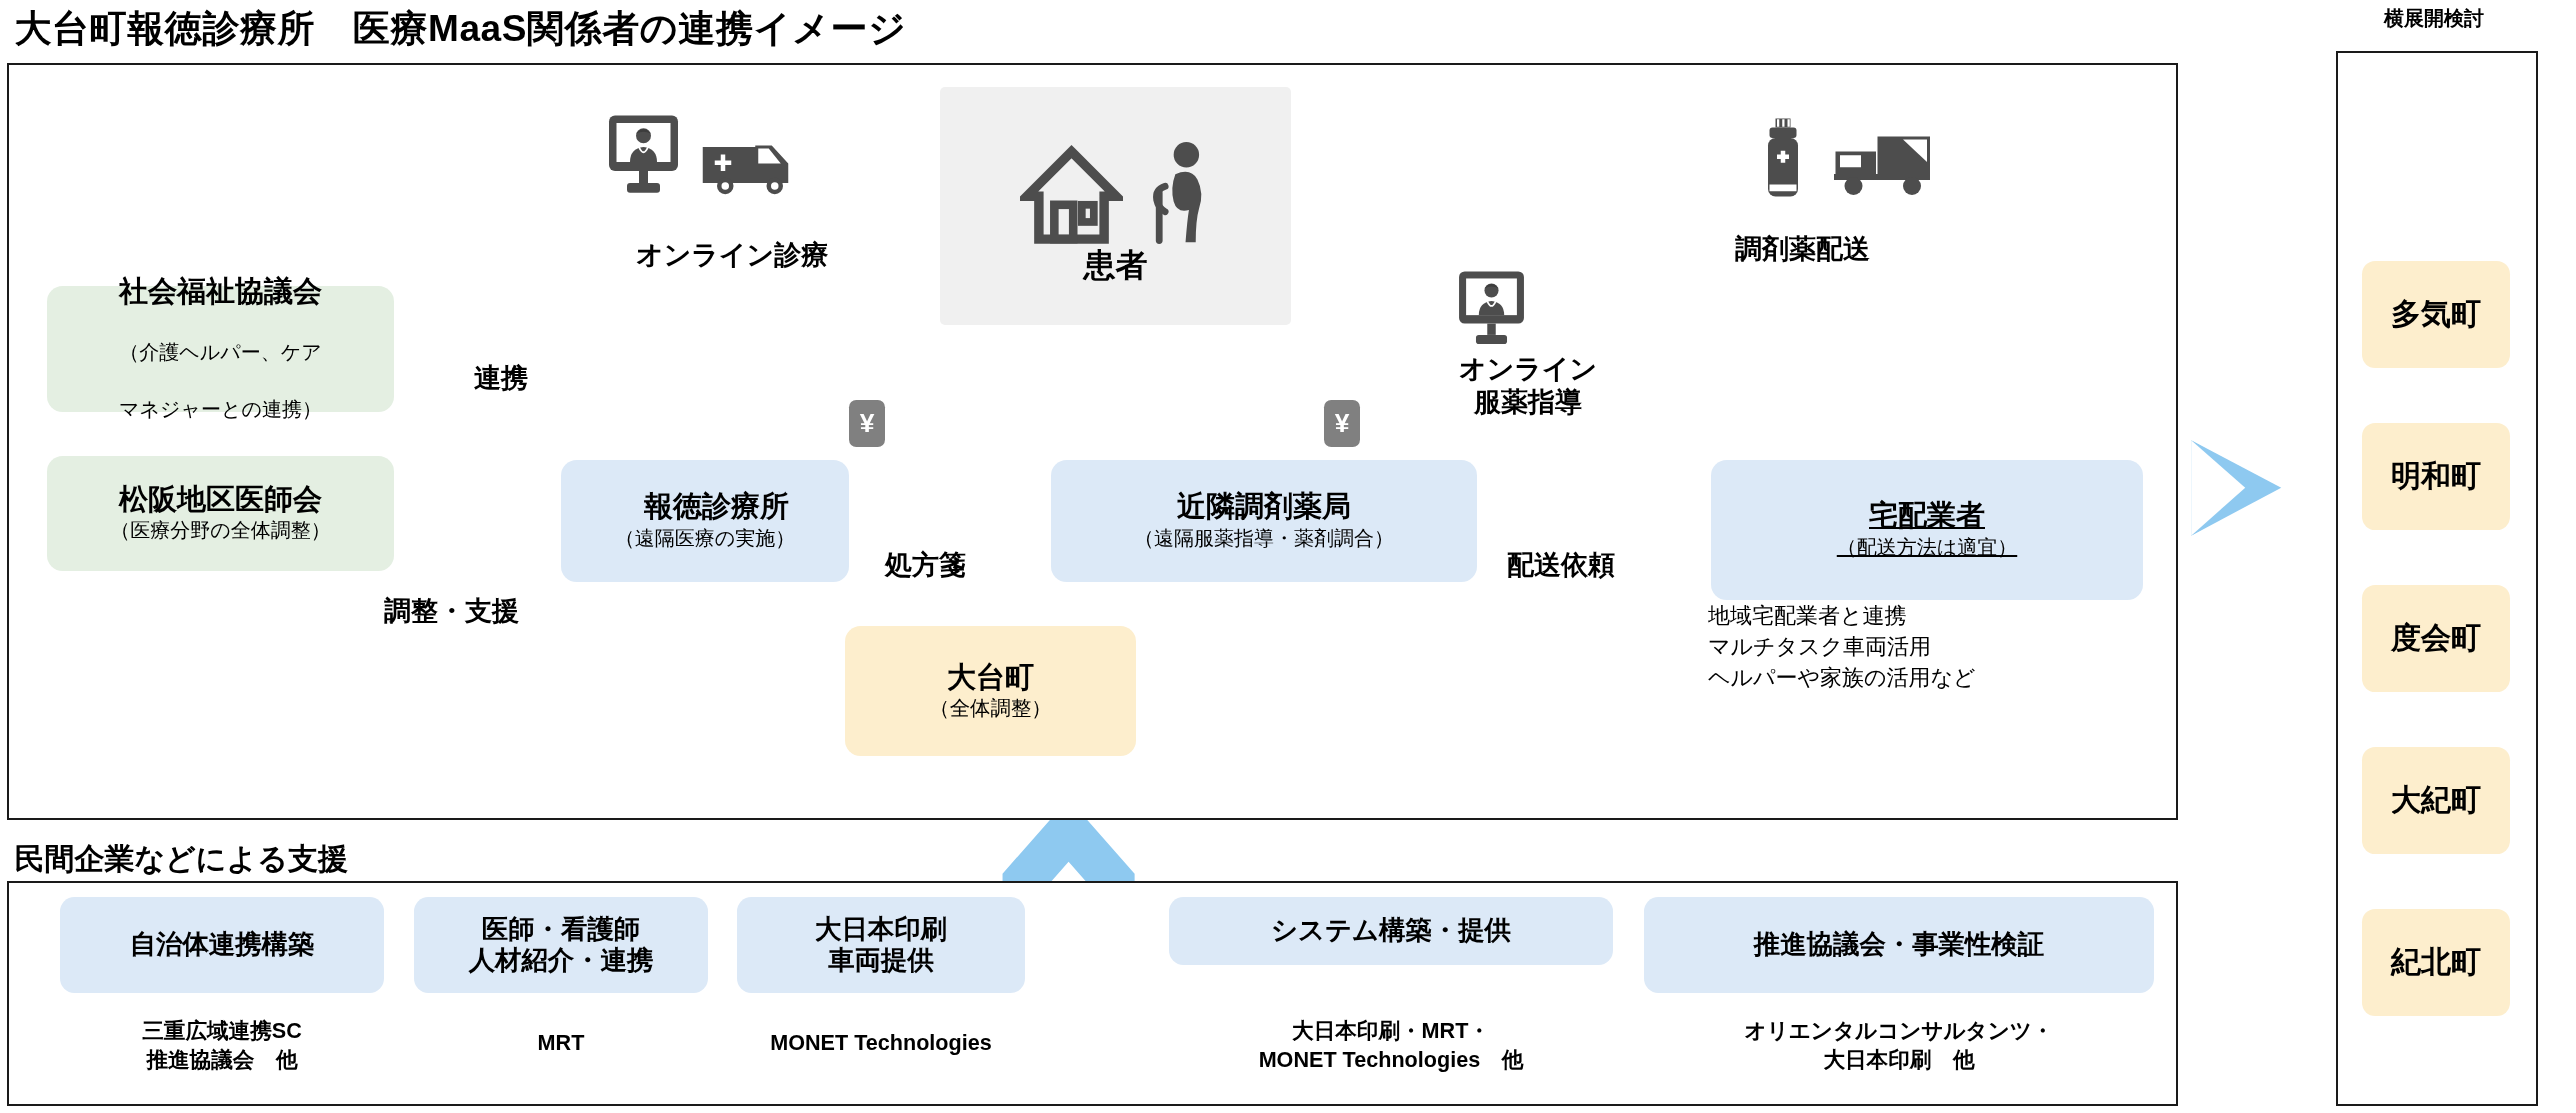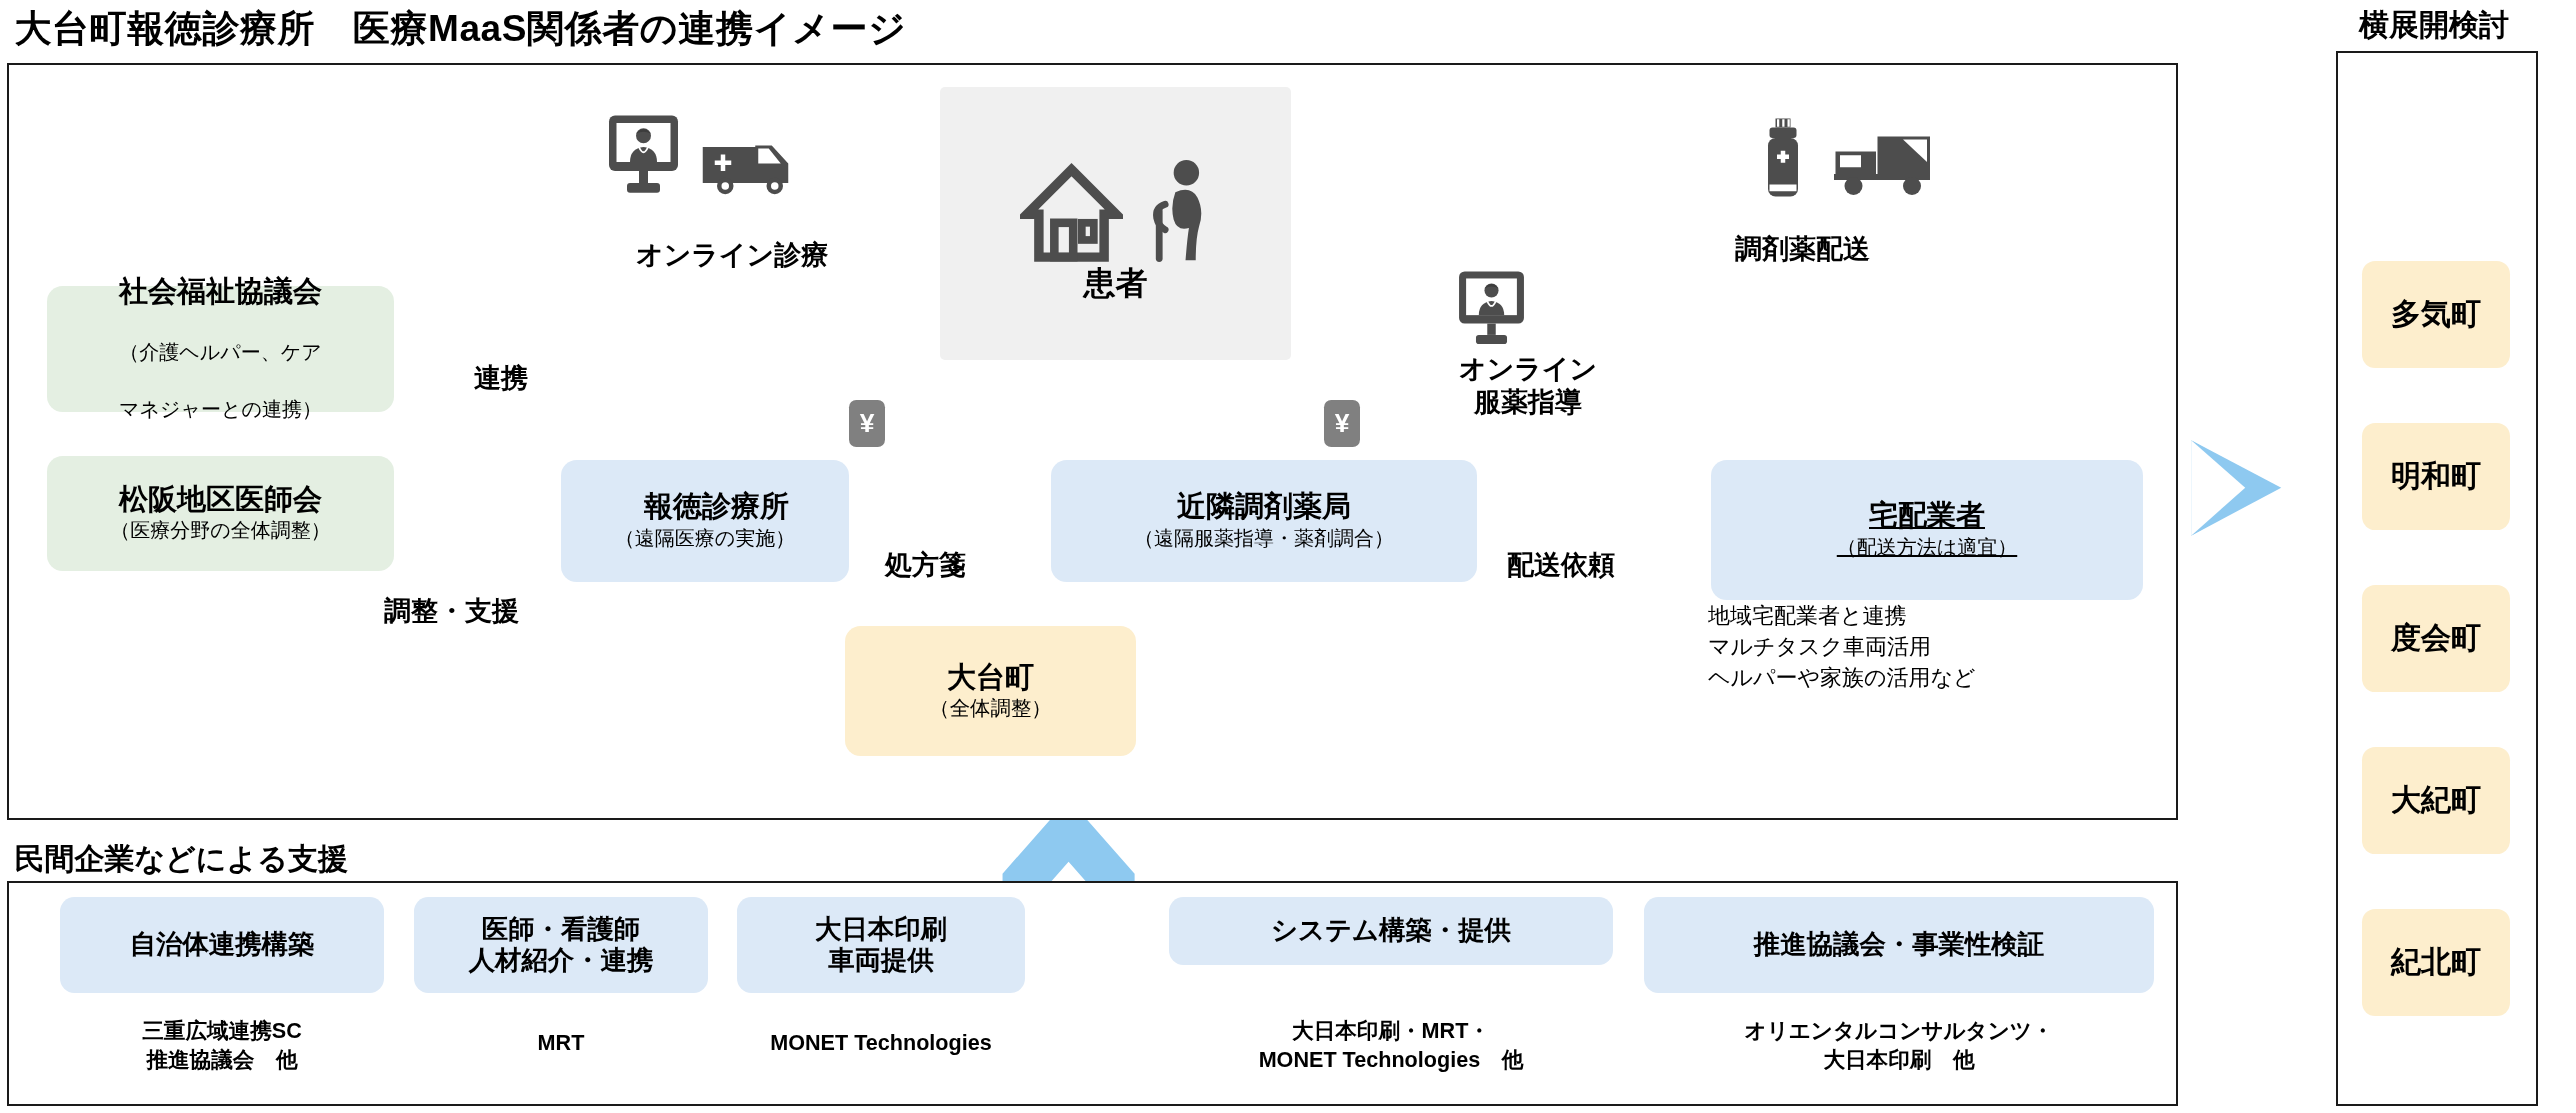--- a/index.html
+++ b/index.html
@@ -19,21 +19,21 @@
   .col{display:flex;flex-direction:column;align-items:center;justify-content:center;text-align:center;}
 
   
   #page-title{
     left:14.4px;top:3.6px;
     font-size:37px;font-weight:bold;letter-spacing:0.6px;
     white-space:nowrap;
   }
   #lateral-title{
     left:2308px;top:4.8px;width:252px;
-    font-size:30px;font-weight:bold;text-align:center;
+    font-size:20px;font-weight:bold;text-align:center;
     white-space:nowrap;
   }
   #support-title{
     left:14.4px;top:839px;
     font-size:30px;font-weight:bold;
     white-space:nowrap;
   }
 
   
   #main-frame{
@@ -75,21 +75,21 @@
 
   #box-pharmacy{left:1051px;top:460px;width:426px;height:122px;}
   #box-pharmacy .title{font-size:29px;}
   #box-pharmacy .sub{font-size:20px;margin-top:4.8px;}
 
   #box-delivery{left:1711px;top:460px;width:432px;height:140px;text-decoration:underline;}
   #box-delivery .title{font-size:29px;}
   #box-delivery .sub{font-size:20px;margin-top:4.8px;}
 
   
-  #box-patient{left:940px;top:87px;width:351px;height:273px;border-radius:5px;}
+  #box-patient{left:940px;top:87px;width:351px;height:238px;border-radius:5px;}
   #box-patient .title{font-size:32px;font-weight:bold;}
 
   
   #box-odai{left:845px;top:626px;width:291px;height:130px;}
   #box-odai .title{font-size:29px;}
   #box-odai .sub{font-size:20.4px;margin-top:2.4px;}
 
   
   #delivery-note{
     left:1708px;top:600px;width:456px;

